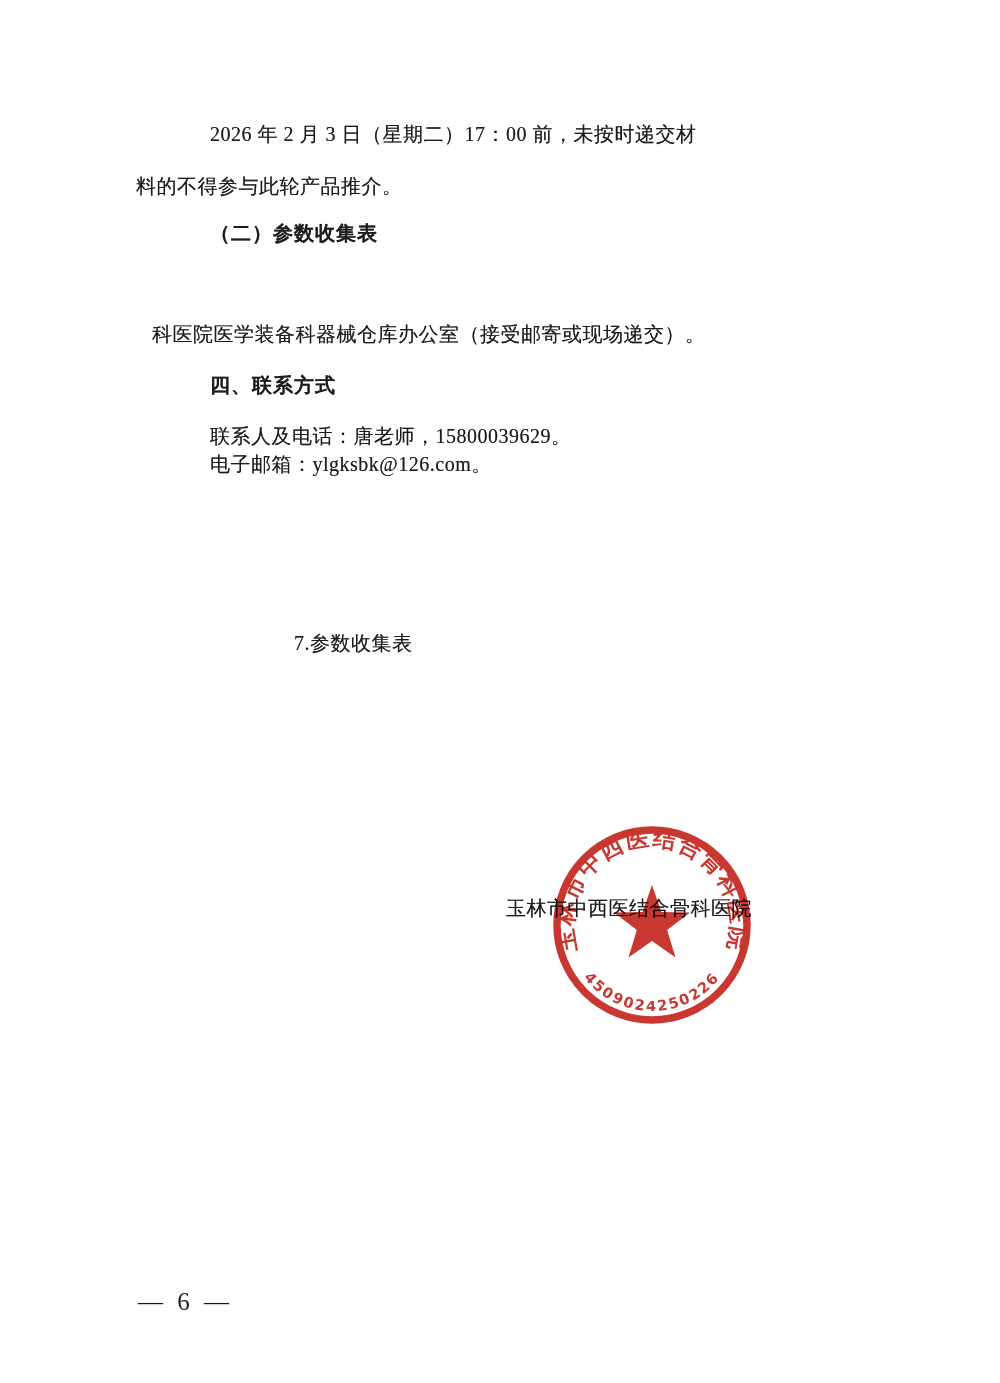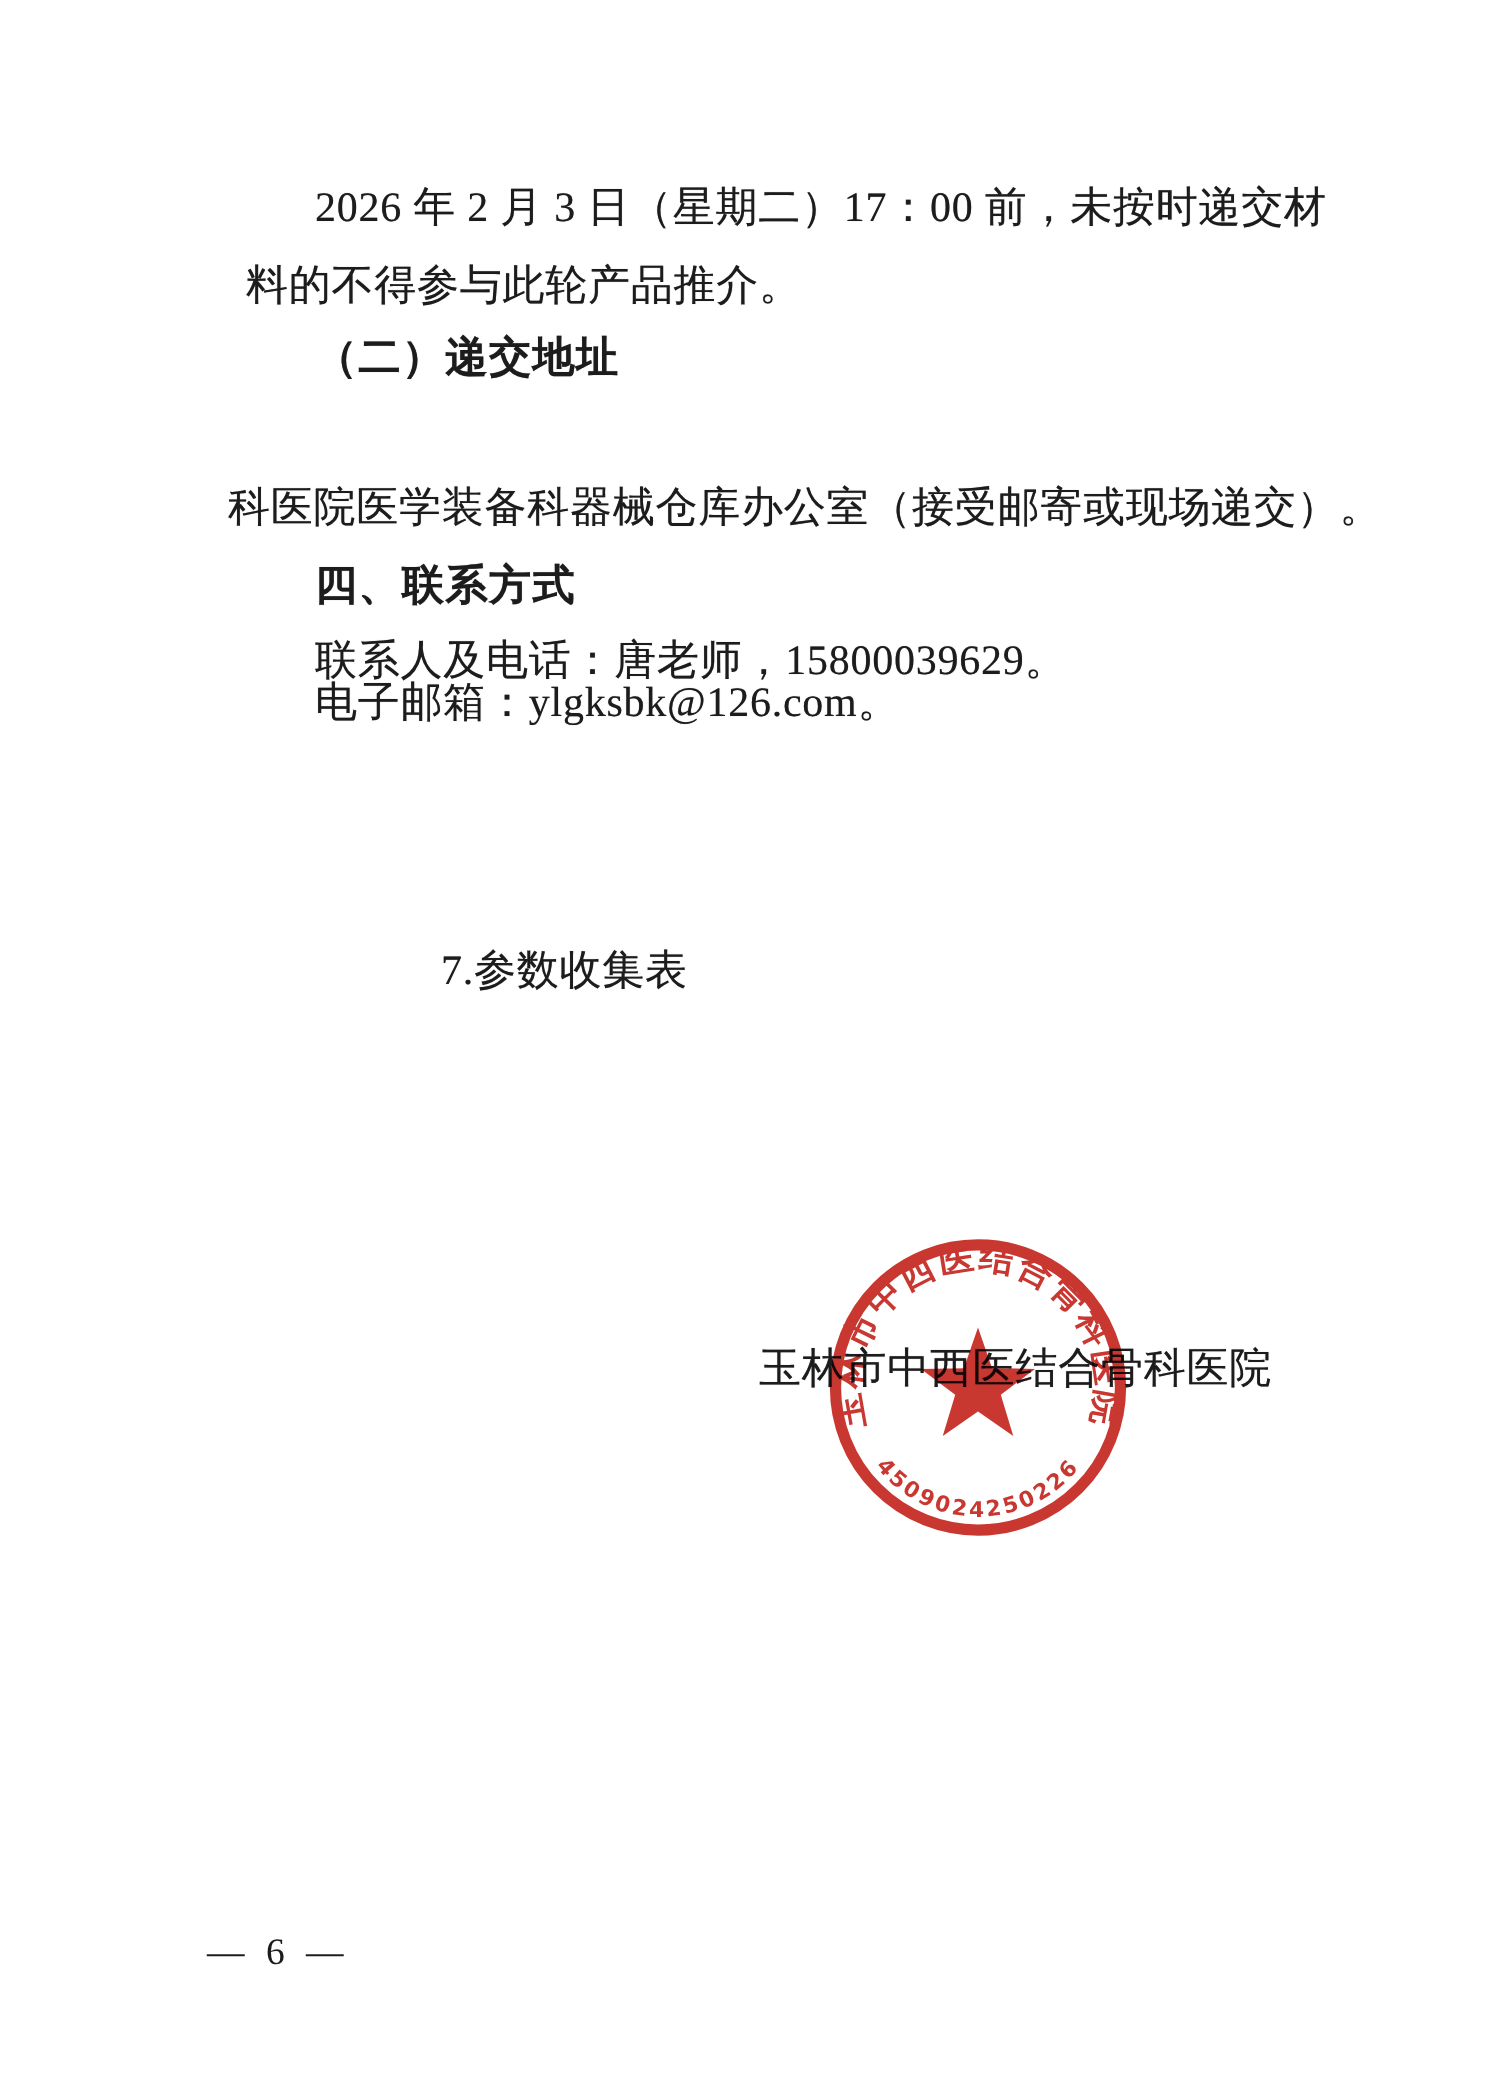--- a/index.html
+++ b/index.html
@@ -8,34 +8,34 @@
     width: 1000px;
     height: 1383px;
     margin: 0 auto;
     background: #ffffff;
     overflow: hidden;
     font-family: "Liberation Serif", "DejaVu Serif", serif;
     color: #1c1c1c;
   }
   .line {
     position: absolute;
-    font-size: 28px;
+    font-size: 20px;
     line-height: 1.2;
     white-space: nowrap;
     letter-spacing: 0.5px;
     text-shadow: 0 0 0.5px rgba(0,0,0,0.55);
   }
   .heading {
     font-weight: bold;
     font-family: "Liberation Sans", "DejaVu Sans", sans-serif;
     letter-spacing: 1px;
   }
   
   .l0 { left: 210px; top: 122px; }
-  .l1 { left: 164px; top: 174px; }
+  .l1 { left: 136px; top: 174px; }
   .l2 { left: 210px; top: 221px; }
   .l3 { left: 210px; top: 270px; }
   .l4 { left: 152px; top: 322px; }
   .l5 { left: 210px; top: 373px; }
   .l6 { left: 210px; top: 424px; text-align: right; }
   .l7 { left: 210px; top: 452px; }
   .l8 { left: 210px; top: 578px; }
   .l9 { left: 294px; top: 631px; }
 
   .sig-org  { left: 506px; top: 896px; }
@@ -77,21 +77,21 @@
     fill: #c5261f;
   }
 </style>
 </head>
 <body>
 
 <main class="page">
 
   <div class="line l0">2026 年 2 月 3 日（星期二）17：00 前，未按时递交材</div>
   <div class="line l1">料的不得参与此轮产品推介。</div>
-  <div class="line l2 heading">（二）递交地址</div>
+  <div class="line l2 heading">（二）参数收集表</div>
   <div class="line l5 heading">四、联系方式</div>
   <div class="line l4">科医院医学装备科器械仓库办公室（接受邮寄或现场递交）。</div>
   <div class="line l6">联系人及电话：唐老师，15800039629。</div>
   <div class="line l7">电子邮箱：ylgksbk@126.com。</div>
   <div class="line l9">7.参数收集表</div>
 
   <div class="line sig-org">玉林市中西医结合骨科医院</div>
 
   <div class="stamp">
     <svg viewBox="0 0 204 204" xmlns="http://www.w3.org/2000/svg">

